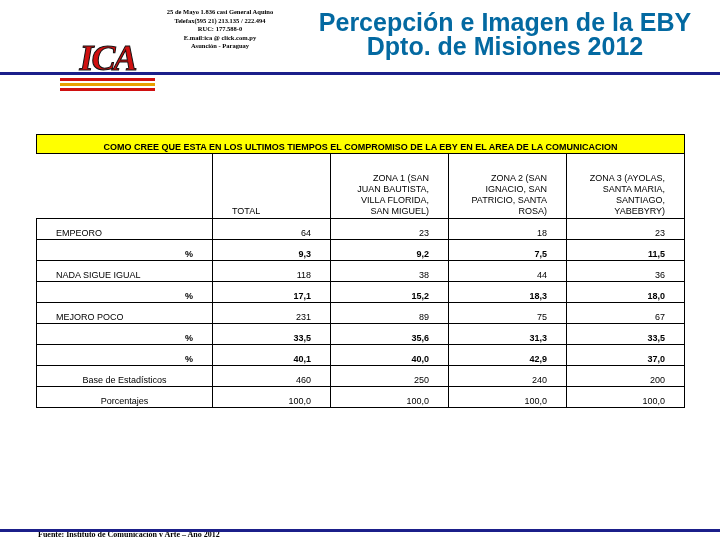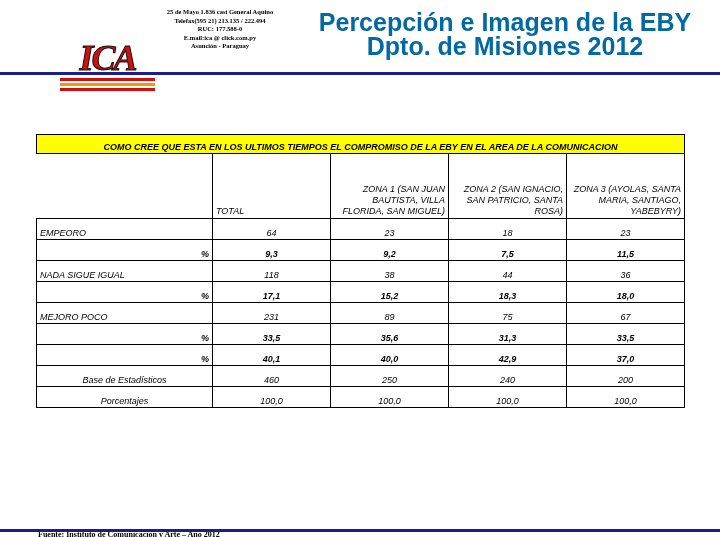--- a/index.html
+++ b/index.html
@@ -105,23 +105,22 @@
   table.data {
     border-collapse: collapse;
     width: 648px;
     table-layout: fixed;
   }
   table.data td, table.data th {
     border: 1px solid #000;
     font-size: 9px;
     font-family: "Liberation Sans", sans-serif;
     color: #000;
-    padding: 1px 3px;
+    padding: 1px 19px;
     vertical-align: bottom;
-    font-style: italic;
   }
   .banner td {
     background: #ffff00;
     text-align: center;
     font-weight: bold;
     font-size: 9px;
     height: 16px;
     vertical-align: middle;
   }
   .head-row td {
@@ -147,21 +146,21 @@
   td.label-right {
     text-align: right;
     font-weight: bold;
     height: 18px;
   }
   td.label-center {
     text-align: center;
     height: 18px;
   }
   td.val {
-    text-align: center;
+    text-align: right;
     height: 18px;
   }
   td.val.bold {
     font-weight: bold;
   }
 
   
   .footer-rule {
     position: absolute;
     left: 0;

